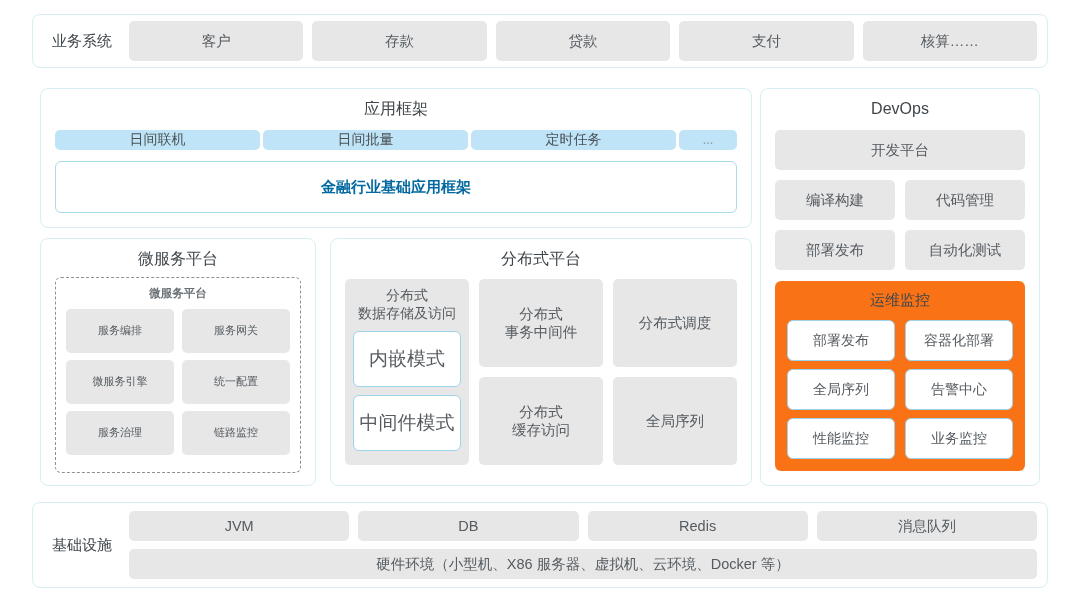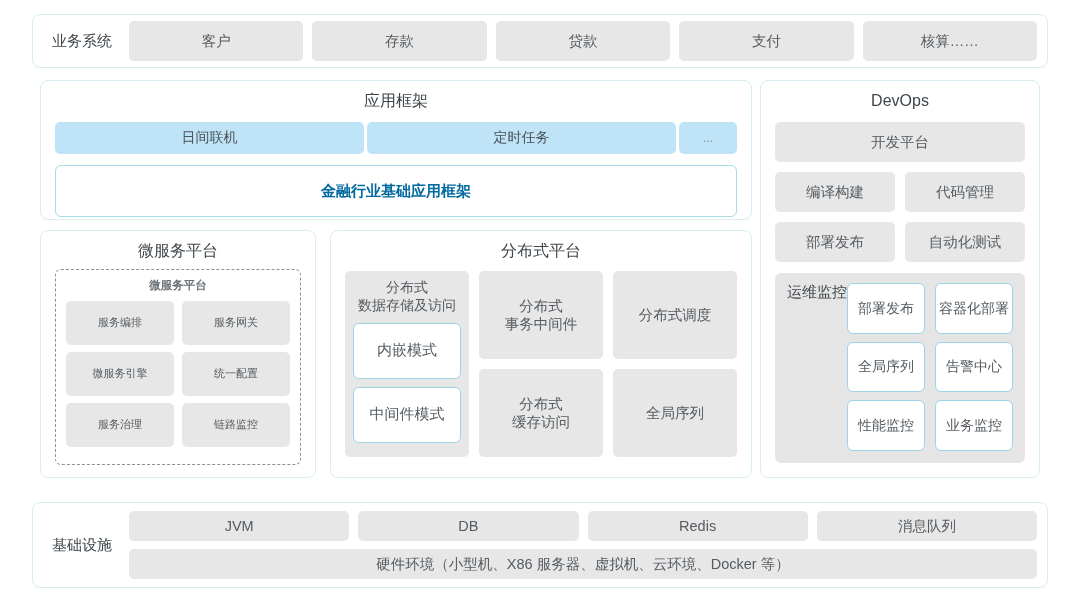--- a/index.html
+++ b/index.html
@@ -41,21 +41,21 @@
     justify-content: center;
     text-align: center;
     line-height: 1.25;
   }
   
   .tile-outline {
     background: #ffffff;
     border: 1px solid #9ed3ec;
     border-radius: 6px;
     color: #555b60;
-    font-size: 15px;
+    font-size: 19px;
     display: flex;
     align-items: center;
     justify-content: center;
     text-align: center;
     line-height: 1.25;
   }
 
   .side-label {
     font-size: 15px;
     color: #3f464b;
@@ -76,34 +76,34 @@
     position: absolute; left: 32px; top: 14px;
     width: 1016px; height: 54px;
     display: flex; align-items: center;
     padding: 0 10px;
   }
   #row-business .side-label { width: 78px; }
   #row-business .tiles { display: flex; flex: 1; gap: 9px; margin-left: 8px; }
   #row-business .tile { flex: 1; height: 40px; }
 
   
-  #mid { position: absolute; left: 32px; top: 80px; width: 1016px; height: 398px; }
+  #mid { position: absolute; left: 32px; top: 88px; width: 1016px; height: 398px; }
 
   
   #left-col {
     position: absolute; left: 8px; top: 0; width: 712px; height: 398px;
   }
 
   
   #panel-appframework {
     position: absolute; left: 0; top: 0; width: 712px; height: 140px;
     padding: 12px 14px 14px;
   }
   #panel-appframework .panel-title { margin-bottom: 13px; }
-  #af-tiles { display: flex; gap: 3px; height: 32px; font-family: Liberation Serif, serif; }
+  #af-tiles { display: flex; gap: 3px; height: 20px; font-family: Liberation Serif, serif; }
   #af-tiles .tile-blue { font-size: 14px; }
   #af-tiles .t0, #af-tiles .t1, #af-tiles .t2, #af-tiles .t3 { flex: 1; }
   #af-tiles .t4 { flex: 0 0 58px; color: #8fa3ad; font-size: 14px; }
   #af-foundation {
     margin-top: 11px; height: 52px;
     border: 1px solid #a9dcea; border-radius: 6px;
     background: #ffffff;
     display: flex; align-items: center; justify-content: center;
     color: #0369a1; font-size: 15px; font-weight: bold;
   }
@@ -153,22 +153,22 @@
   #panel-devops {
     position: absolute; left: 728px; top: 0; width: 280px; height: 398px;
     padding: 12px 14px 14px;
     display: flex; flex-direction: column;
   }
   #panel-devops .panel-title { margin-bottom: 13px; }
   #devops-platform { height: 40px; margin-bottom: 10px; }
   #devops-grid { display: grid; grid-template-columns: 1fr 1fr; gap: 10px 10px; margin-bottom: 11px; }
   #devops-grid .tile { height: 40px; }
   #ops-monitor {
-    background: #e5e5e5; border-radius: 6px; padding: 10px 12px 12px;
-    flex: 1; display: flex; 
+    background: #f97316; border-radius: 6px; padding: 10px 12px 12px;
+    flex: 1; display: flex; flex-direction: column;
   }
   #ops-monitor-title {
     font-size: 15px; color: #3f464b; text-align: center; margin-bottom: 10px;
   }
   #ops-grid {
     display: grid; grid-template-columns: 1fr 1fr; gap: 8px 10px; flex: 1;
   }
   #ops-grid .tile-outline { font-size: 14px; }
 
   
@@ -200,20 +200,21 @@
   </div>
 
   <div id="mid">
 
     <div id="left-col">
 
       <div class="panel" id="panel-appframework">
         <div class="panel-title">应用框架</div>
         <div id="af-tiles">
           <div class="tile-blue t0">日间联机</div>
+          <div class="tile-blue t1">日间批量</div>
           <div class="tile-blue t3">定时任务</div>
           <div class="tile-blue t4">...</div>
         </div>
         <div id="af-foundation">金融行业基础应用框架</div>
       </div>
 
       <div class="panel" id="panel-micro">
         <div class="panel-title">微服务平台</div>
         <div id="micro-inner">
           <div id="micro-inner-title">微服务平台</div>

